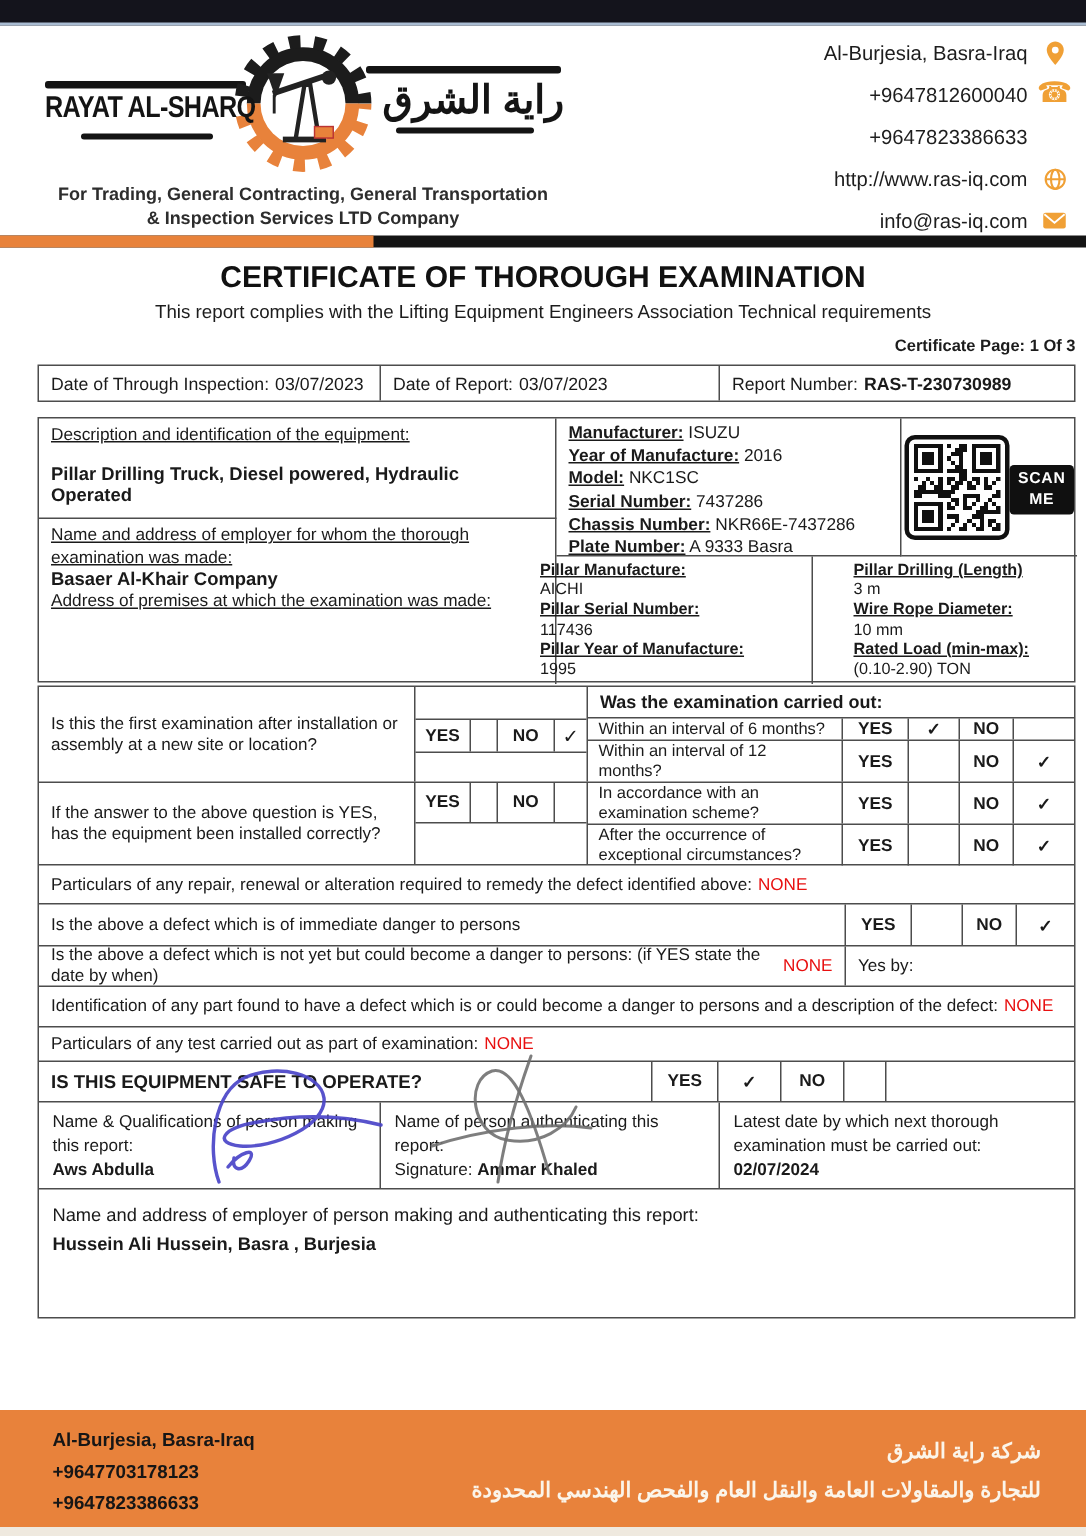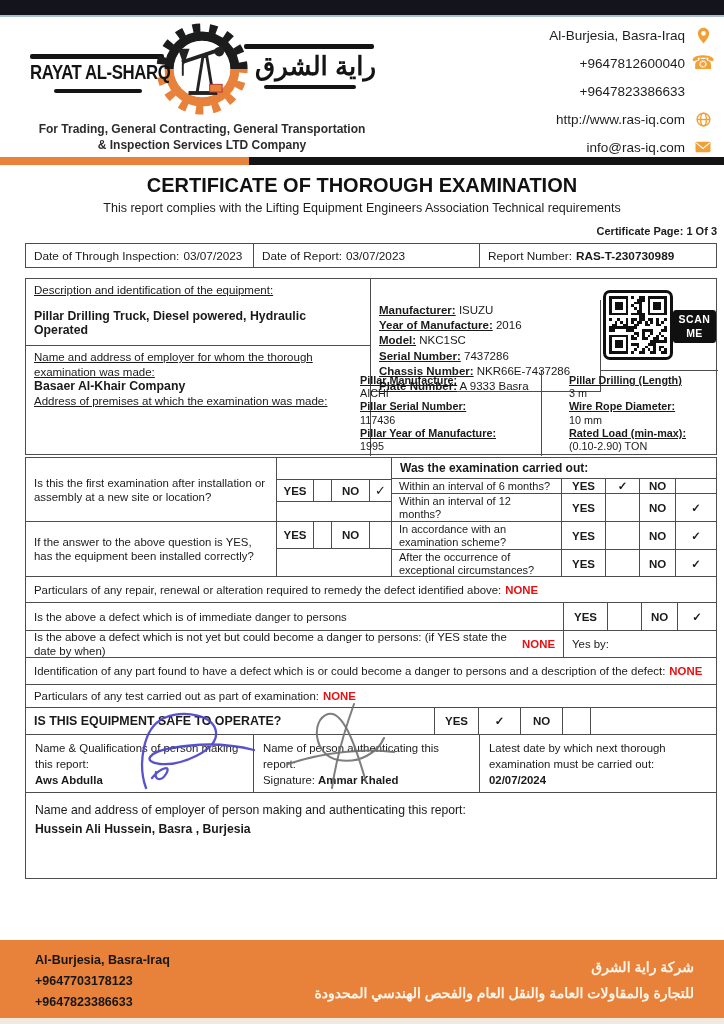--- a/index.html
+++ b/index.html
@@ -35,21 +35,21 @@
   
   .title { position:absolute; left:0; top:174px; width:724px; text-align:center;
            font-size:20px; font-weight:bold; color:#111; }
   .subtitle { position:absolute; left:0; top:201px; width:724px; text-align:center; font-size:12.5px; color:#1c1c1c; }
   .certpage { position:absolute; right:7px; top:225px; font-size:11px; font-weight:bold; color:#1c1c1c; }
 
   
   .bordered { border:1px solid #4d4d4d; box-sizing:border-box; }
   .ul { text-decoration:underline; }
   .b { font-weight:bold; }
-  .red { color:#e81010; font-weight:bold; }
+  .red { color:#e81010; font-weight:normal; }
 
   
   .date-table { position:absolute; left:25px; top:243px; width:692px; height:25px; display:flex; }
   .date-cell { display:flex; align-items:center; gap:4px; padding:0 8px; font-size:11.8px; box-sizing:border-box; }
   .date-cell + .date-cell { border-left:1px solid #4d4d4d; }
 
   
   .equip { position:absolute; left:25px; top:278px; width:692px; height:177px; }
   .ecell { position:absolute; box-sizing:border-box; padding:4px 8px; font-size:11.5px; line-height:14.5px; }
   .ecell .val-bold { font-weight:bold; font-size:12.3px; }
@@ -210,21 +210,21 @@
   <div class="equip bordered">
     <div class="ecell" style="left:0; top:0; width:345px; height:67px; border-right:1px solid #4d4d4d; border-bottom:1px solid #4d4d4d;">
       <div class="ul">Description and identification of the equipment:</div>
       <div class="val-bold" style="margin-top:11px;">Pillar Drilling Truck, Diesel powered, Hydraulic Operated</div>
     </div>
     <div class="ecell" style="left:0; top:67px; width:345px; height:110px; border-right:1px solid #4d4d4d;">
       <div class="ul">Name and address of employer for whom the thorough examination was made:</div>
       <div class="val-bold">Basaer Al-Khair Company</div>
       <div class="ul">Address of premises at which the examination was made:</div>
     </div>
-    <div class="ecell" style="left:345px; top:0; width:230px; height:92px; border-right:1px solid #4d4d4d; border-bottom:1px solid #4d4d4d; padding-top:3px;margin-top:21px;">
+    <div class="ecell" style="left:345px; top:0; width:230px; height:92px; border-right:1px solid #4d4d4d; border-bottom:1px solid #4d4d4d; padding-top:3px;">
       <div class="spec-line"><span class="ul b">Manufacturer:</span> <span>ISUZU</span></div>
       <div class="spec-line"><span class="ul b">Year of Manufacture:</span> <span>2016</span></div>
       <div class="spec-line"><span class="ul b">Model:</span> <span>NKC1SC</span></div>
       <div class="spec-line"><span class="ul b">Serial Number:</span> <span>7437286</span></div>
       <div class="spec-line"><span class="ul b">Chassis Number:</span> <span>NKR66E-7437286</span></div>
       <div class="spec-line"><span class="ul b">Plate Number:</span> <span>A 9333 Basra</span></div>
     </div>
     <div class="ecell qr-cell" style="left:575px; top:0; width:117px; height:92px; border-bottom:1px solid #4d4d4d; padding:2px;">
       <div class="qr-frame">
         <svg viewBox="0 0 21 21" shape-rendering="crispEdges">

